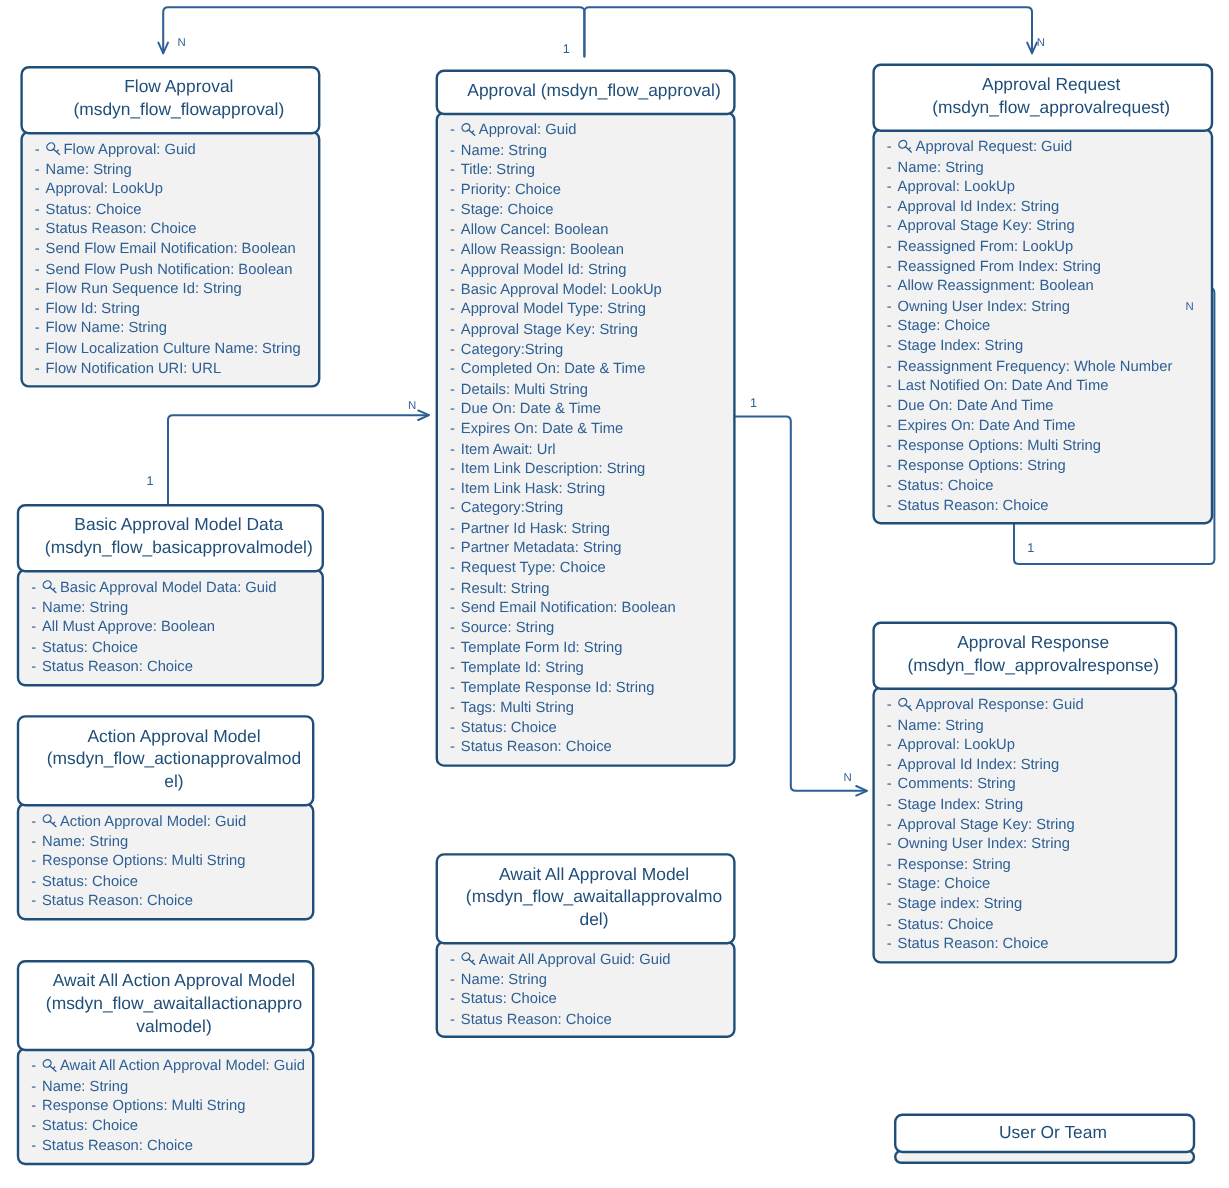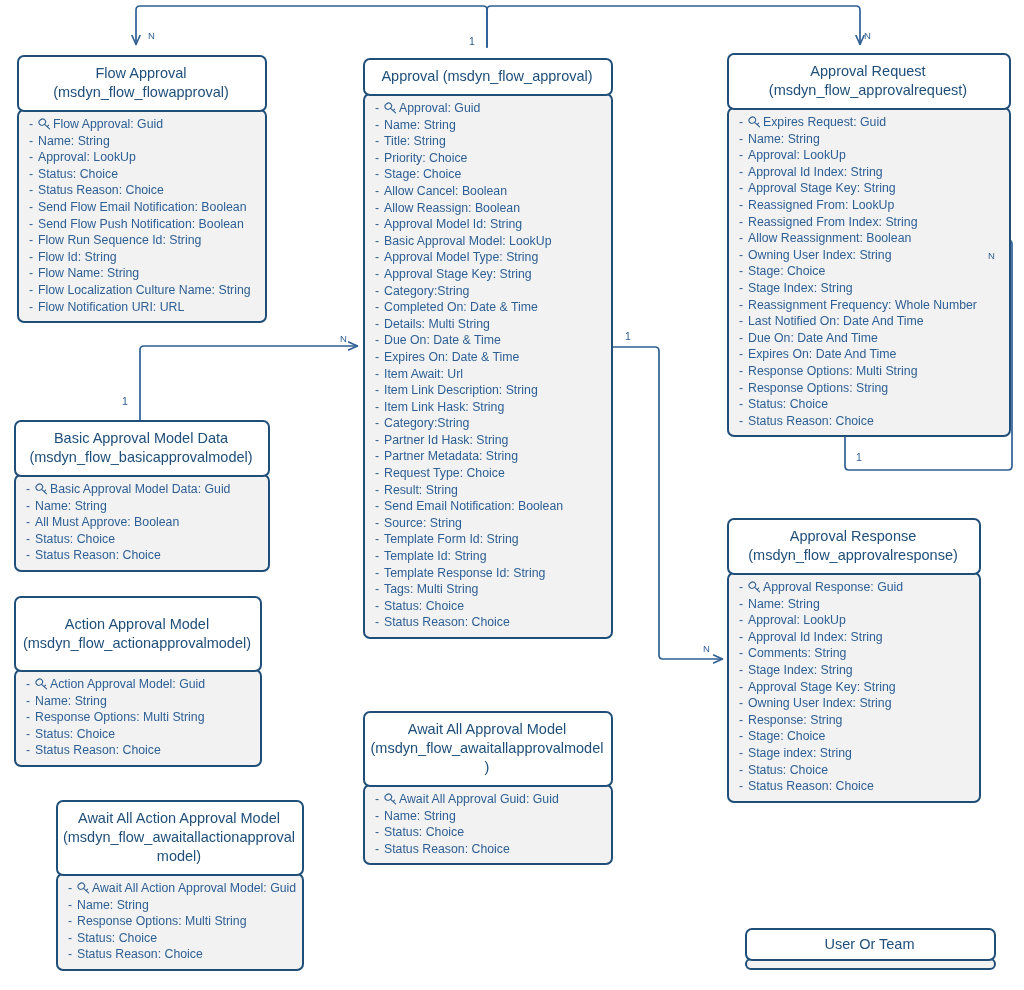--- a/index.html
+++ b/index.html
@@ -25,21 +25,21 @@
   .ent-header {
     position: relative;
     box-sizing: border-box;
     background: #ffffff;
     border: 2px solid #1F4E79;
     border-radius: 7px;
     color: #1F4E79;
     text-align: center;
     font-size: 14.5px;
     line-height: 19px;
-    padding: 6px 6px 7px 4px;
+    padding: 6px 6px 7px 20px;
     display: flex;
     flex-direction: column;
     align-items: center;
     justify-content: center;
     z-index: 3;
   }
   .ent-header .ent-title,
   .ent-header .ent-schema {
     display: block;
     width: 100%;
@@ -213,21 +213,21 @@
   <div class="entity" id="ent-approval-request" style="left:727px; top:53px; width:284px;">
     <div class="ent-header" style="height:57px;">
       <span class="ent-title">Approval Request</span>
       <span class="ent-schema">(msdyn_flow_approvalrequest)</span>
     </div>
     <div class="ent-body">
         <div class="attr"><span class="dash">-</span><svg class="keyicon" width="13" height="12" viewBox="0 0 13 12" xmlns="http://www.w3.org/2000/svg">
             <ellipse cx="4.3" cy="4.2" rx="3.4" ry="3.0" fill="none" stroke="#2E5F94" stroke-width="1.1" transform="rotate(-35 4.3 4.2)"></ellipse>
             <path d="M6.6,6.3 L11.6,10.8" fill="none" stroke="#2E5F94" stroke-width="1.1" stroke-linecap="round"></path>
             <path d="M9.4,8.3 L10.6,7.2" fill="none" stroke="#2E5F94" stroke-width="1.1" stroke-linecap="round"></path>
-          </svg><span>Expires Request: Guid</span></div>
+          </svg><span>Approval Request: Guid</span></div>
         <div class="attr"><span class="dash">-</span><span>Name: String</span></div>
         <div class="attr"><span class="dash">-</span><span>Approval: LookUp</span></div>
         <div class="attr"><span class="dash">-</span><span>Approval Id Index: String</span></div>
         <div class="attr"><span class="dash">-</span><span>Approval Stage Key: String</span></div>
         <div class="attr"><span class="dash">-</span><span>Reassigned From: LookUp</span></div>
         <div class="attr"><span class="dash">-</span><span>Reassigned From Index: String</span></div>
         <div class="attr"><span class="dash">-</span><span>Allow Reassignment: Boolean</span></div>
         <div class="attr"><span class="dash">-</span><span>Owning User Index: String</span></div>
         <div class="attr"><span class="dash">-</span><span>Stage: Choice</span></div>
         <div class="attr"><span class="dash">-</span><span>Stage Index: String</span></div>
@@ -271,21 +271,21 @@
             <path d="M6.6,6.3 L11.6,10.8" fill="none" stroke="#2E5F94" stroke-width="1.1" stroke-linecap="round"></path>
             <path d="M9.4,8.3 L10.6,7.2" fill="none" stroke="#2E5F94" stroke-width="1.1" stroke-linecap="round"></path>
           </svg><span>Action Approval Model: Guid</span></div>
         <div class="attr"><span class="dash">-</span><span>Name: String</span></div>
         <div class="attr"><span class="dash">-</span><span>Response Options: Multi String</span></div>
         <div class="attr"><span class="dash">-</span><span>Status: Choice</span></div>
         <div class="attr"><span class="dash">-</span><span>Status Reason: Choice</span></div>
       </div>
   </div>
 
-  <div class="entity" id="ent-await-all-action-approval-model" style="left:14px; top:800px; width:248px;margin-left:42px;">
+  <div class="entity" id="ent-await-all-action-approval-model" style="left:14px; top:800px; width:248px;">
     <div class="ent-header" style="height:76px;">
       <span class="ent-title">Await All Action Approval Model</span>
       <span class="ent-schema">(msdyn_flow_awaitallactionapprovalmodel)</span>
     </div>
     <div class="ent-body">
         <div class="attr"><span class="dash">-</span><svg class="keyicon" width="13" height="12" viewBox="0 0 13 12" xmlns="http://www.w3.org/2000/svg">
             <ellipse cx="4.3" cy="4.2" rx="3.4" ry="3.0" fill="none" stroke="#2E5F94" stroke-width="1.1" transform="rotate(-35 4.3 4.2)"></ellipse>
             <path d="M6.6,6.3 L11.6,10.8" fill="none" stroke="#2E5F94" stroke-width="1.1" stroke-linecap="round"></path>
             <path d="M9.4,8.3 L10.6,7.2" fill="none" stroke="#2E5F94" stroke-width="1.1" stroke-linecap="round"></path>
           </svg><span>Await All Action Approval Model: Guid</span></div>

